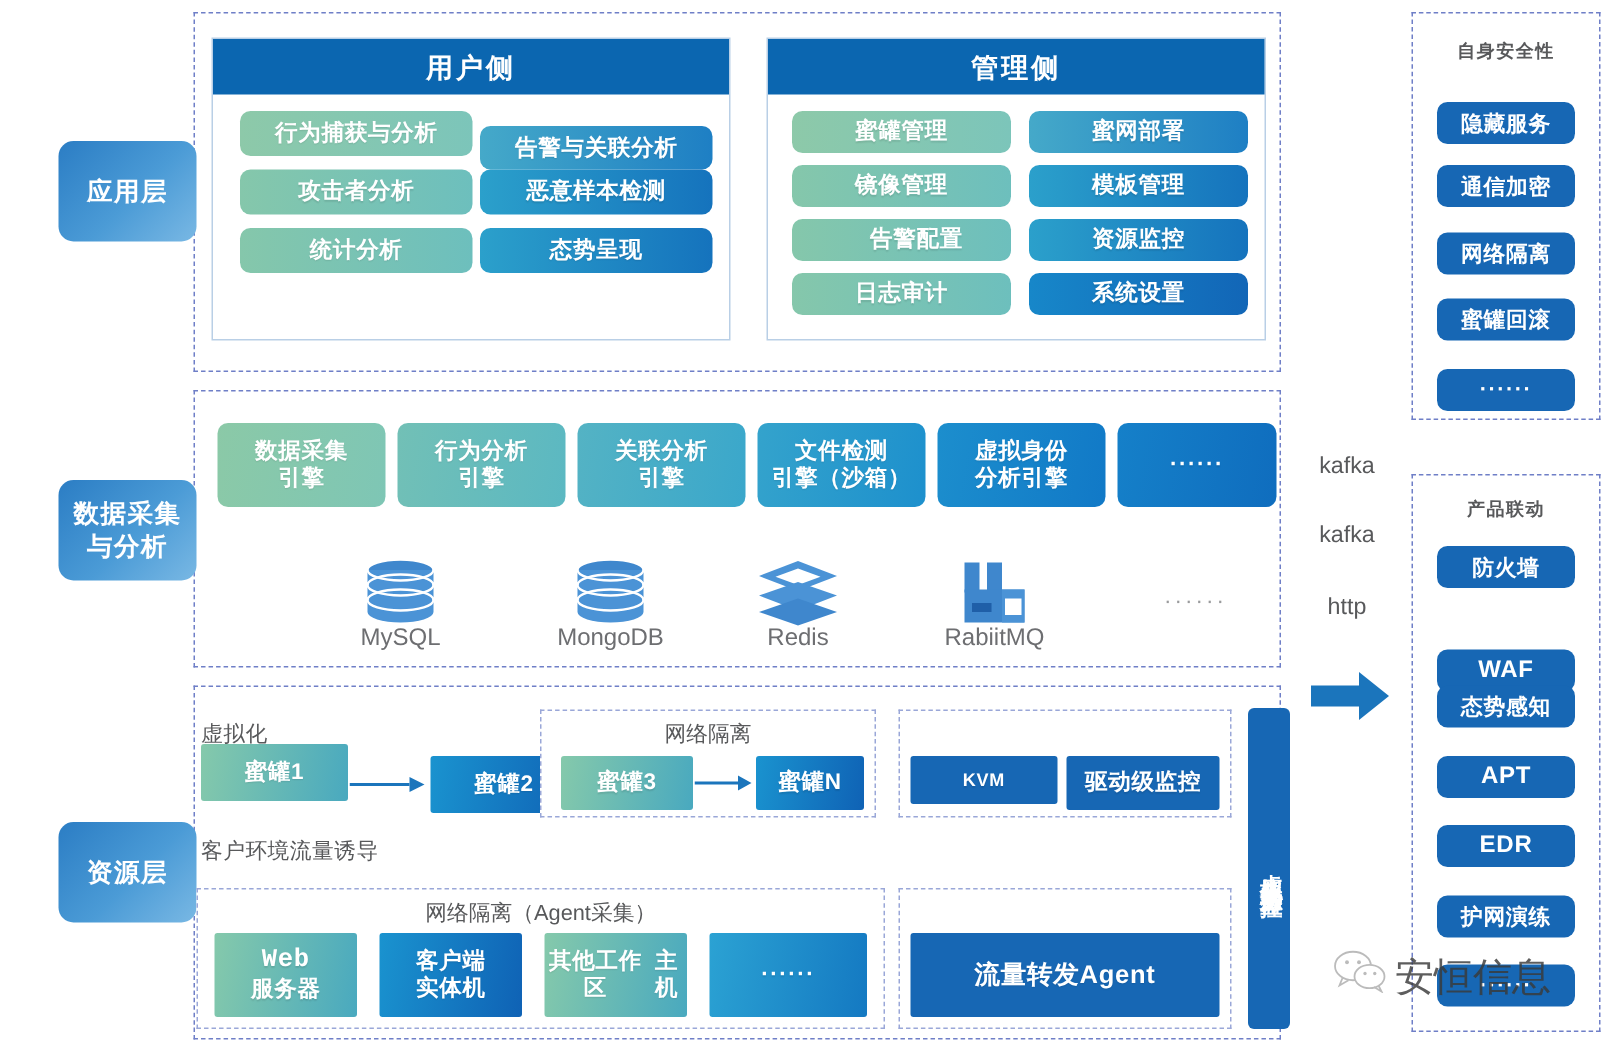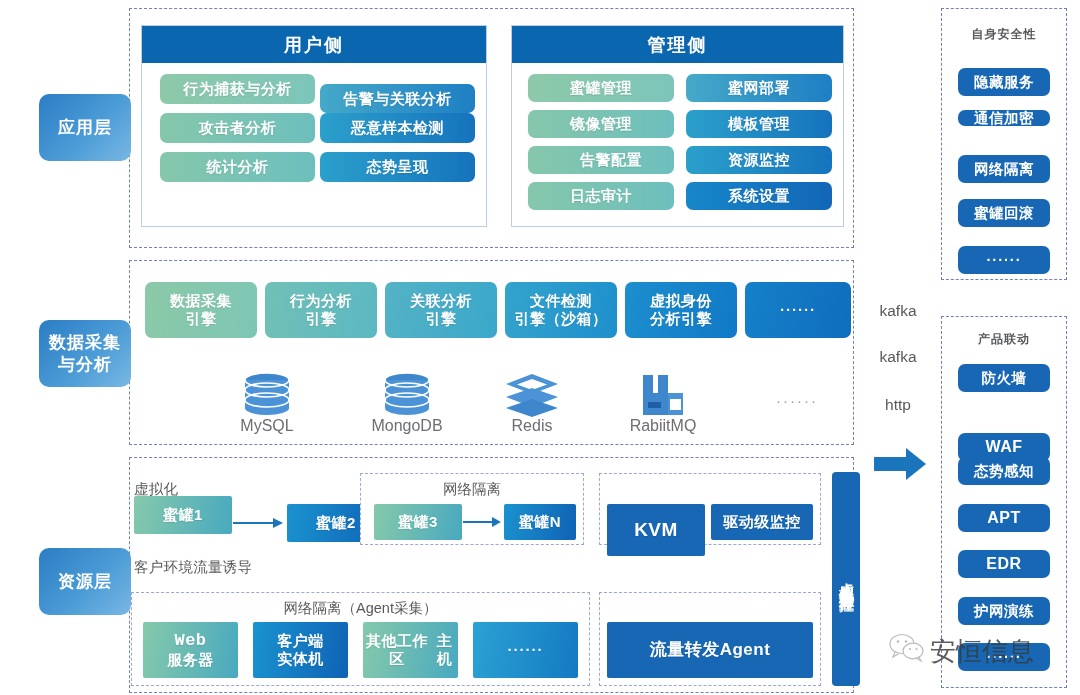--- a/index.html
+++ b/index.html
@@ -277,21 +277,21 @@
   <svg width="40" height="14" viewBox="0 0 40 14">
     <line x1="0" y1="7" x2="29" y2="7" stroke="#1b75bc" stroke-width="2"></line>
     <path d="M29 2 L38 7 L29 12 Z" fill="#1b75bc"></path>
   </svg>
 </div>
 <div class="abs chip r-blue" style="left:504px;top:504px;width:72px;height:36px;border-radius:2px;font-size:15px;">
   <span>蜜罐N</span>
 </div>
 
 <div class="abs dashed-soft" style="left:599px;top:473px;width:222px;height:72px;"></div>
-<div class="abs chip solid-blue" style="left:607px;top:504px;width:98px;height:52px;border-radius:2px;font-size:19px;">
+<div class="abs chip solid-blue" style="left:607px;top:504px;width:98px;height:32px;border-radius:2px;font-size:12px;">
   <span>KVM</span>
 </div>
 <div class="abs chip solid-blue" style="left:711px;top:504px;width:102px;height:36px;border-radius:2px;font-size:15px;">
   <span>驱动级监控</span>
 </div>
 
 <div class="abs cap" style="left:134px;top:558px;">客户环境流量诱导</div>
 
 <div class="abs dashed-soft" style="left:131px;top:592px;width:459px;height:94px;"></div>
 <div class="abs cap-c" style="left:131px;top:599px;width:459px;">网络隔离（Agent采集）</div>
@@ -318,21 +318,21 @@
 
 <div class="abs vbar" style="left:832px;top:472px;width:28px;height:214px;">
   <span>虚拟化及资源监控</span>
 </div>
 
 <div class="abs dashed" style="left:941px;top:8px;width:126px;height:272px;"></div>
 <div class="abs rail-title" style="left:941px;top:26px;width:126px;">自身安全性</div>
 <div class="abs rail-btn" style="left:958px;top:68px;width:92px;height:28px;">
     <span>隐藏服务</span>
   </div>
-<div class="abs rail-btn" style="left:958px;top:110px;width:92px;height:16px;justify-content:center;">
+<div class="abs rail-btn" style="left:958px;top:110px;width:92px;height:28px;justify-content:center;">
     <span>通信加密</span>
   </div>
 <div class="abs rail-btn" style="left:958px;top:155px;width:92px;height:28px;">
     <span>网络隔离</span>
   </div>
 <div class="abs rail-btn" style="left:958px;top:199px;width:92px;height:28px;">
     <span>蜜罐回滚</span>
   </div>
 <div class="abs rail-btn" style="left:958px;top:246px;width:92px;height:28px;">
     <span style="letter-spacing:1px;">······</span>

